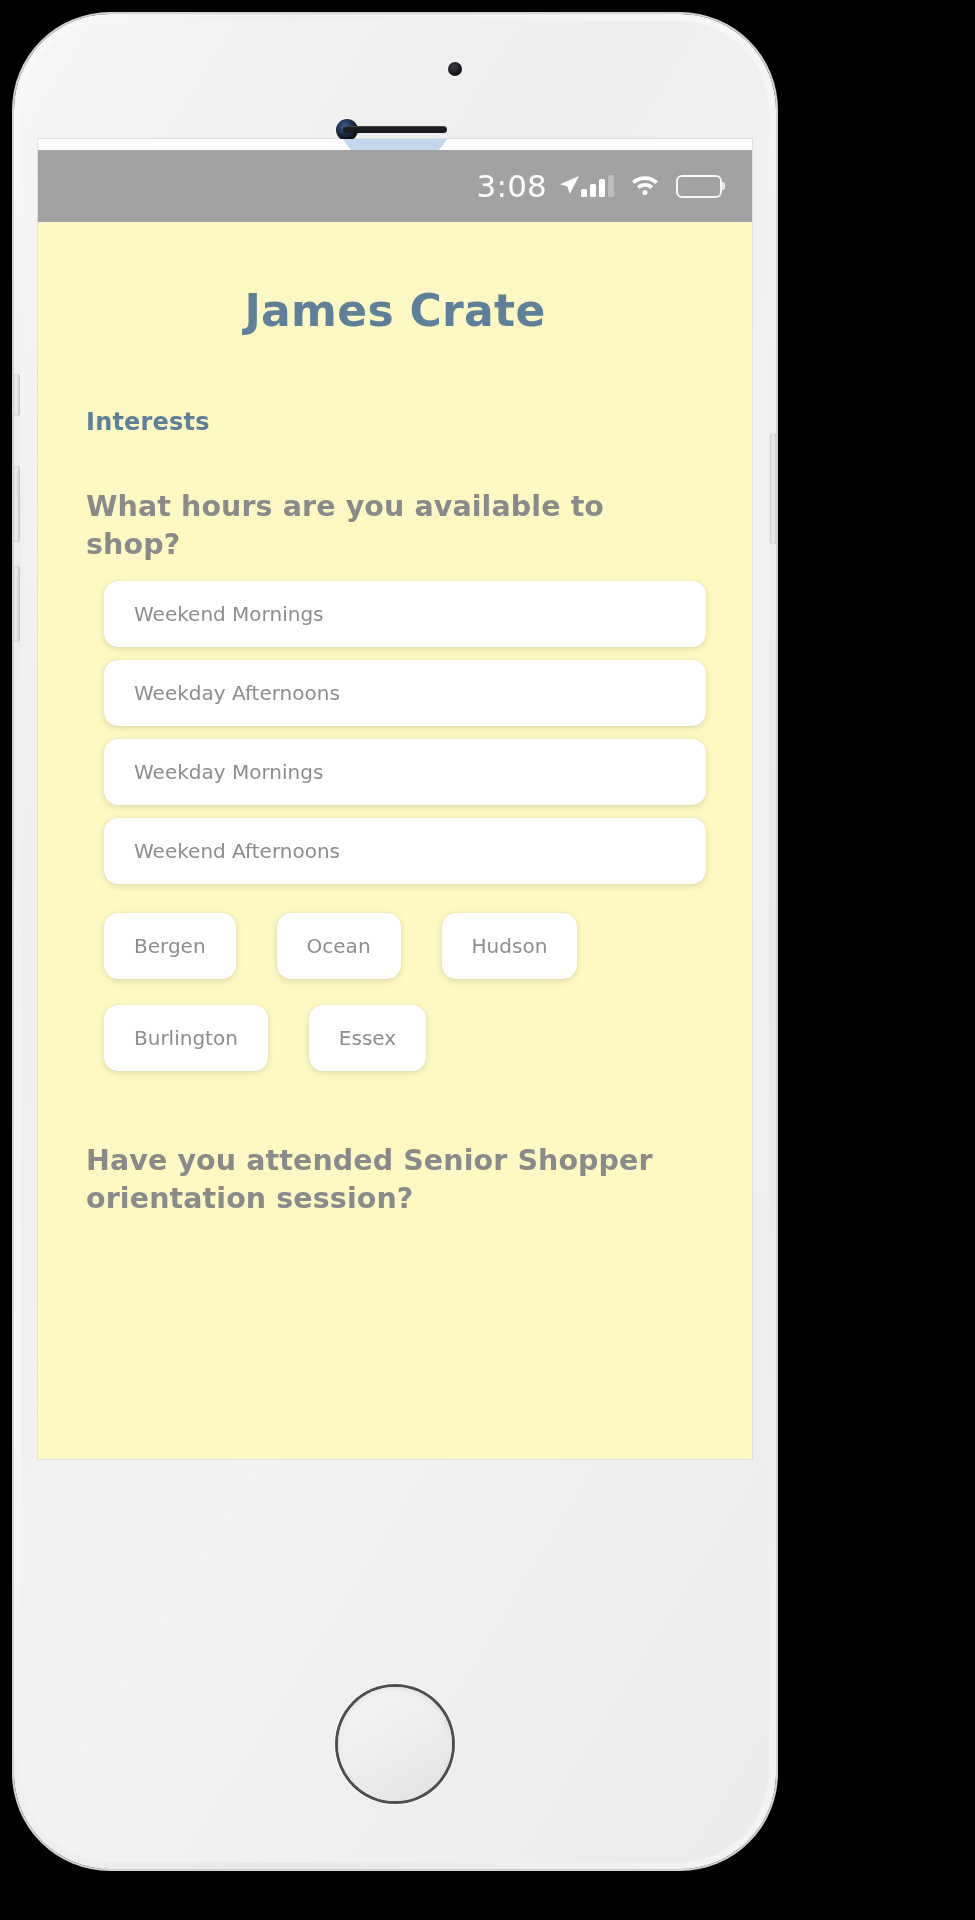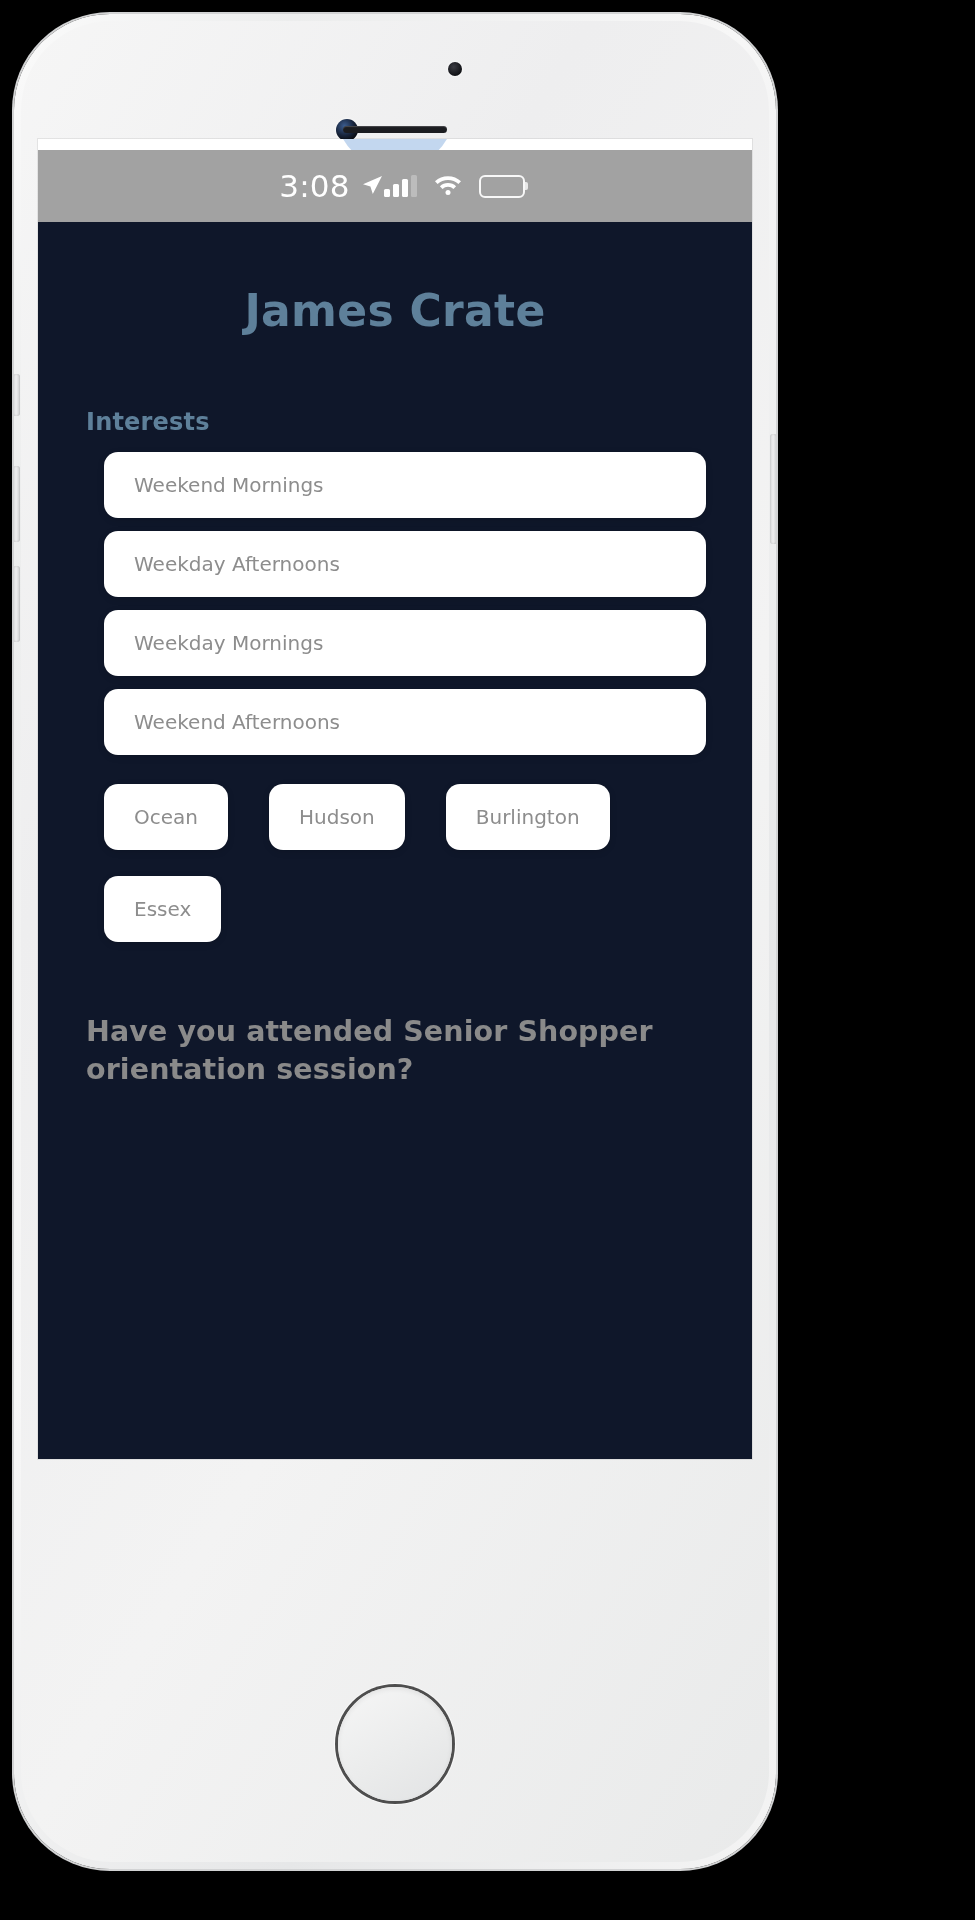--- a/index.html
+++ b/index.html
@@ -124,21 +124,21 @@
   
   #status-bar {
     position: absolute;
     left: 0;
     top: 11px;
     width: 714px;
     height: 72px;
     background: #a2a2a2;
     display: flex;
     align-items: center;
-    justify-content: center;
+    justify-content: flex-end;
     box-sizing: border-box;
     padding: 0 30px 0 44px;
     z-index: 4;
   }
   #status-time {
     color: #ffffff;
     font-size: 31px;
     font-family: "DejaVu Sans", sans-serif;
     letter-spacing: .2px;
     display: flex;
@@ -173,21 +173,21 @@
     background: rgba(255,255,255,.75);
   }
 
   
   #app-content {
     position: absolute;
     left: 0;
     top: 83px;
     width: 714px;
     height: 1237px;
-    background: #0f172a;
+    background: #fef9c3;
     box-sizing: border-box;
     padding: 0 46px;
     overflow: hidden;
   }
 
   #page-title {
     text-align: center;
     color: #5e809a;
     font-size: 44px;
     font-weight: bold;
@@ -285,30 +285,32 @@
       </div>
     </div>
 
     <div id="app-content">
 
       <h1 id="page-title">James Crate</h1>
 
       <h2 id="section-heading">Interests</h2>
 
       <div>
+        <div class="question-label">What hours are you available to shop?</div>
         <div class="chip-list stacked">
           <span class="chip">Weekend Mornings</span>
           <span class="chip">Weekday Afternoons</span>
           <span class="chip">Weekday Mornings</span>
           <span class="chip">Weekend Afternoons</span>
         </div>
       </div>
 
       <div>
         <div class="chip-list wrapped">
+          <span class="chip">Bergen</span>
           <span class="chip">Ocean</span>
           <span class="chip">Hudson</span>
           <span class="chip">Burlington</span>
           <span class="chip">Essex</span>
         </div>
       </div>
 
       <div>
         <div class="question-label" id="last-question">Have you attended Senior Shopper orientation session?</div>
       </div>

